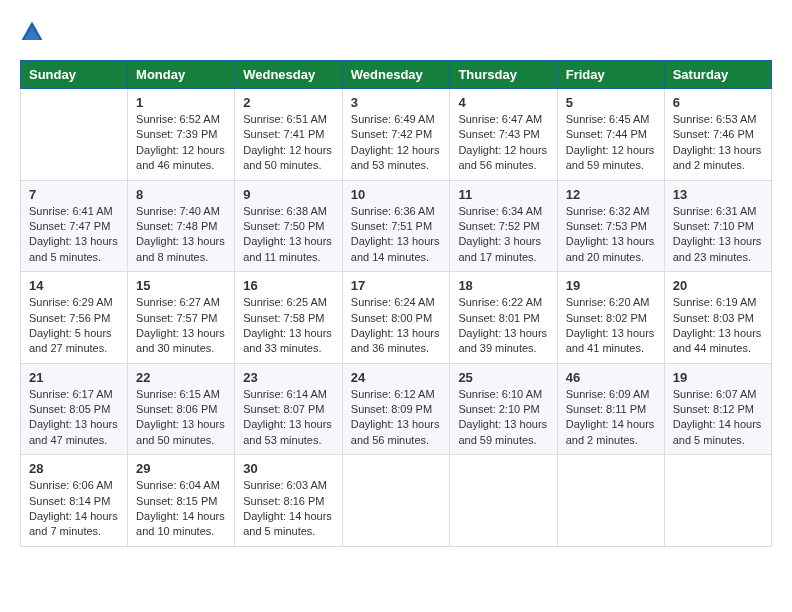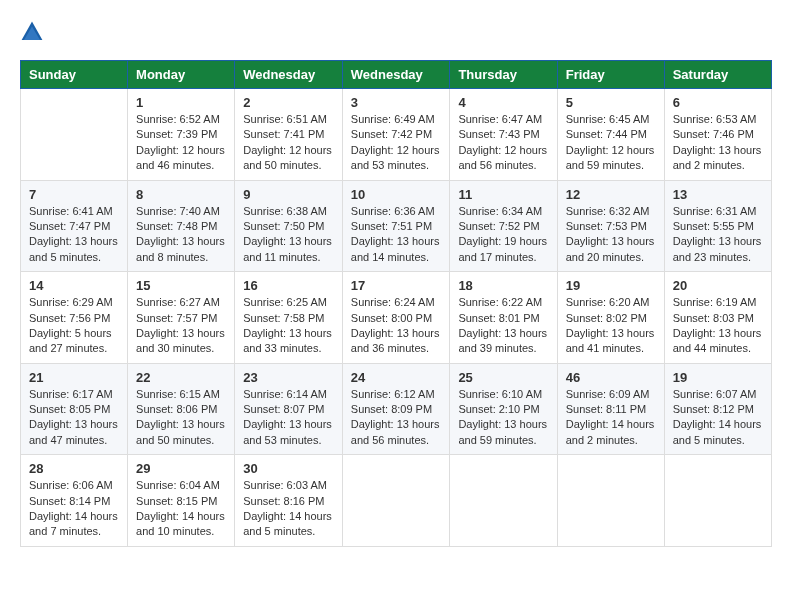--- a/index.html
+++ b/index.html
@@ -210,36 +210,36 @@
           <span>Sunrise: 6:36 AM</span><br>
           <span>Sunset: 7:51 PM</span><br>
           <span>Daylight: 13 hours and 14 minutes.</span>
         </div>
       </td>
         <td>
         <span class="day-number">11</span>
         <div class="cell-content">
           <span>Sunrise: 6:34 AM</span><br>
           <span>Sunset: 7:52 PM</span><br>
-          <span>Daylight: 19 hours and 17 minutes.</span>
+          <span>Daylight: 3 hours and 17 minutes.</span>
         </div>
       </td>
         <td>
         <span class="day-number">12</span>
         <div class="cell-content">
           <span>Sunrise: 6:32 AM</span><br>
           <span>Sunset: 7:53 PM</span><br>
           <span>Daylight: 13 hours and 20 minutes.</span>
         </div>
       </td>
         <td>
         <span class="day-number">13</span>
         <div class="cell-content">
           <span>Sunrise: 6:31 AM</span><br>
-          <span>Sunset: 5:55 PM</span><br>
+          <span>Sunset: 7:10 PM</span><br>
           <span>Daylight: 13 hours and 23 minutes.</span>
         </div>
       </td>
       </tr>
       <tr>
         <td>
         <span class="day-number">14</span>
         <div class="cell-content">
           <span>Sunrise: 6:29 AM</span><br>
           <span>Sunset: 7:56 PM</span><br>

